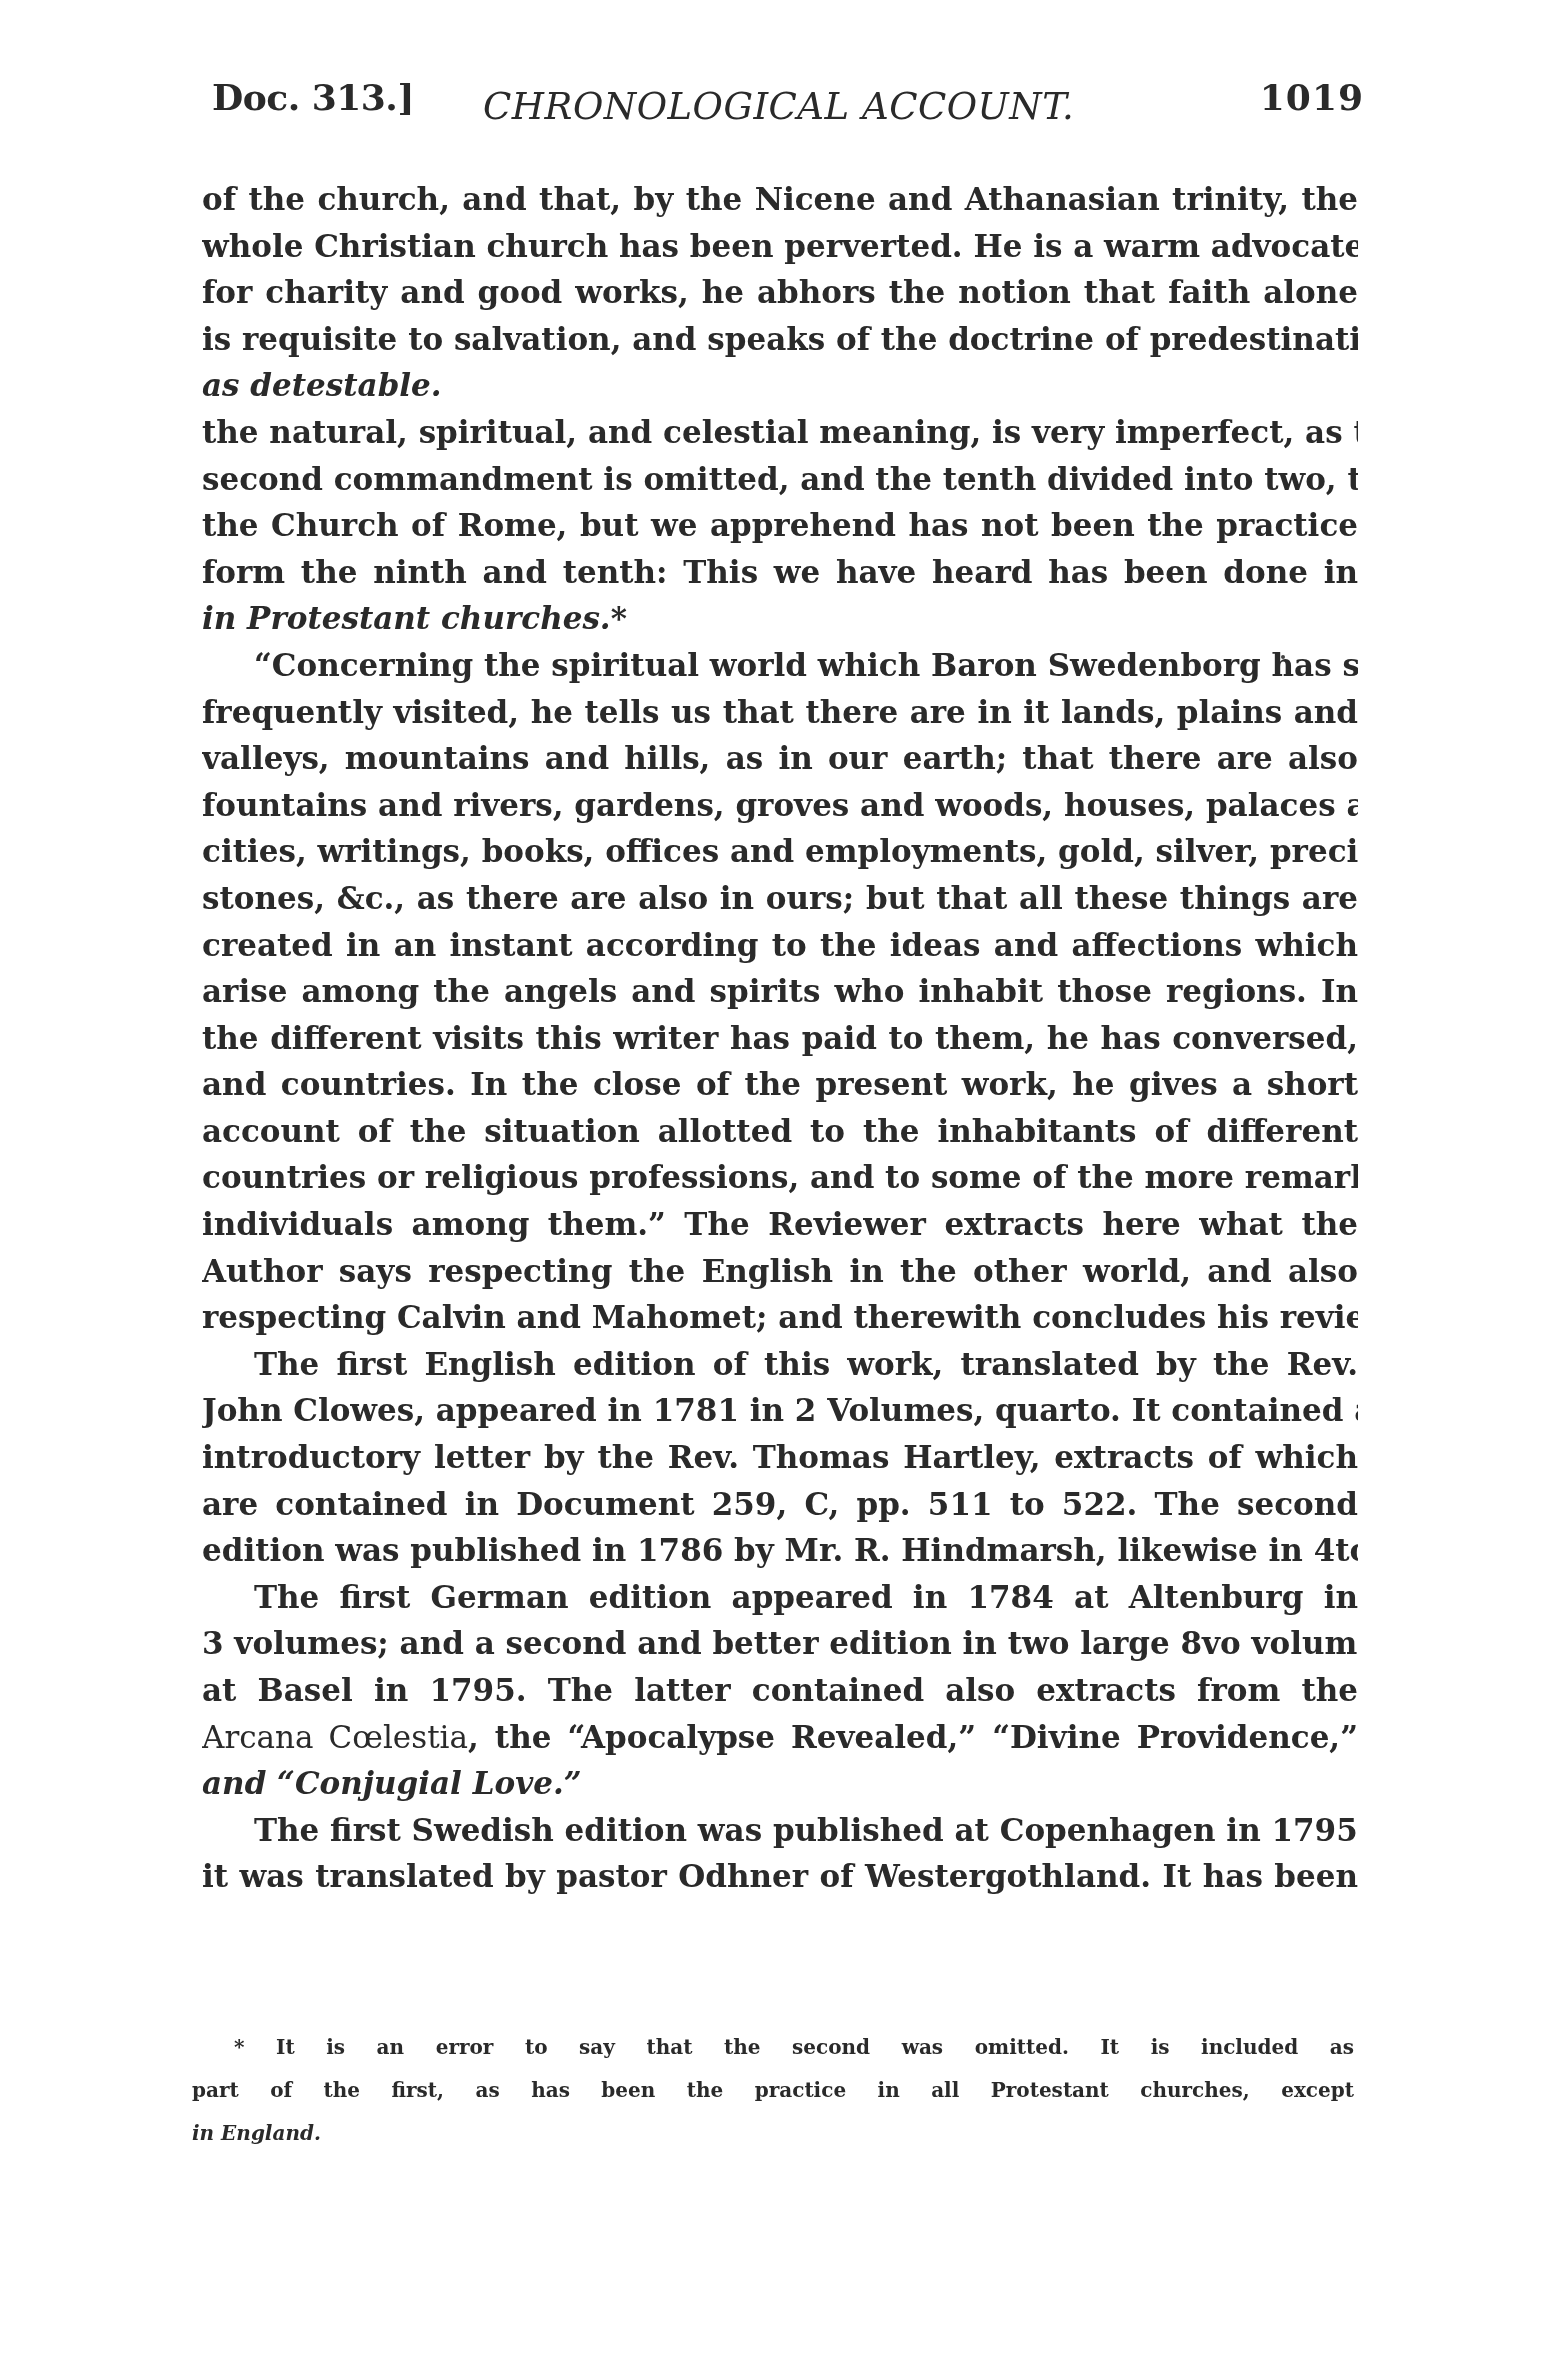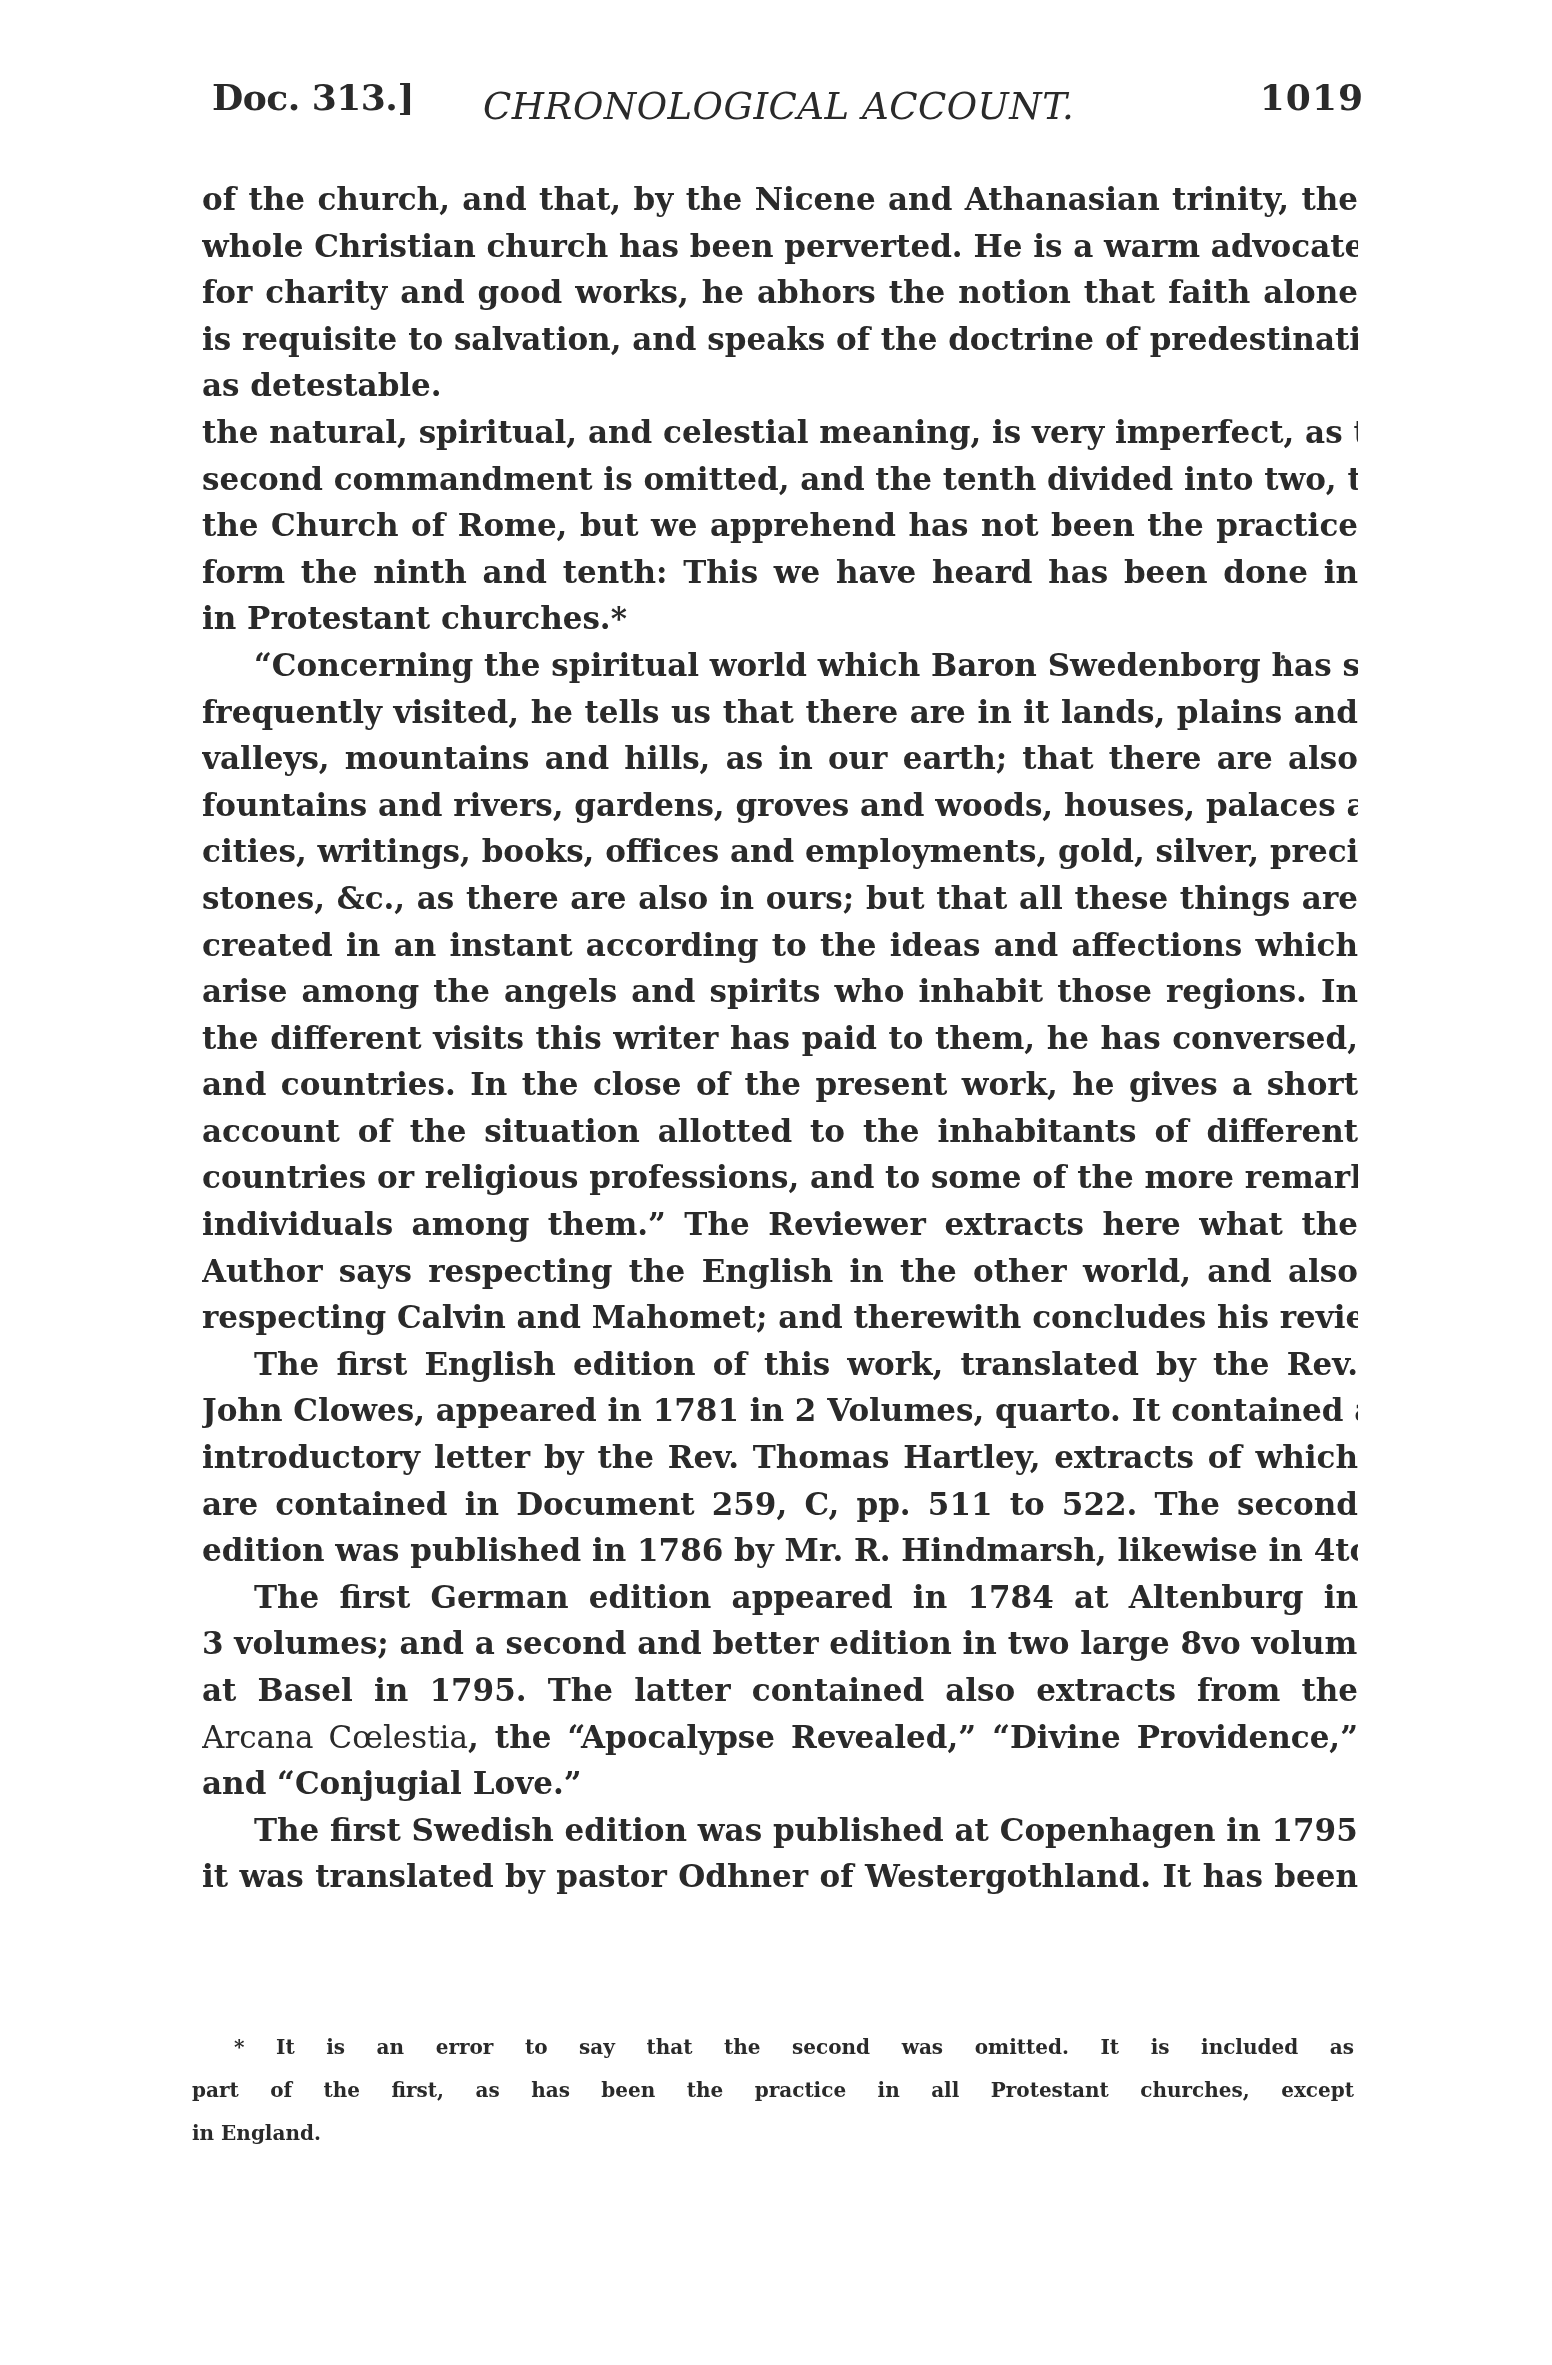--- a/index.html
+++ b/index.html
@@ -65,20 +65,21 @@
     .line {
       display: block;
       height: 46.6px;
       white-space: nowrap;
       text-align: justify;
       text-align-last: justify;
       overflow: hidden;
     }
     .line.last {
       text-align-last: left;
+      font-style: italic;
     }
     .line.indent {
       padding-left: 52px;
     }
     .line .ital {
       font-weight: normal;
     }
     .footnote {
       position: absolute;
       left: 192px;

